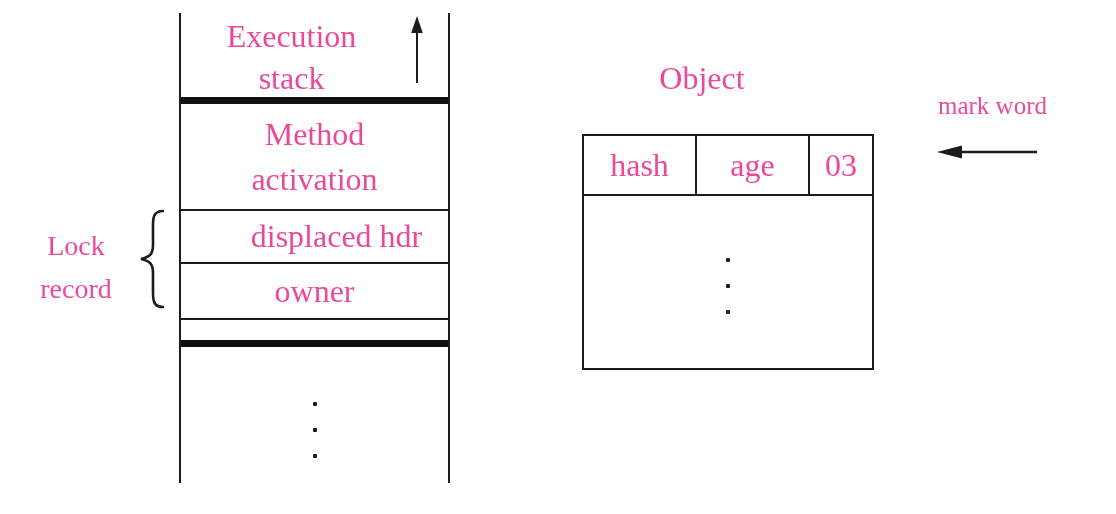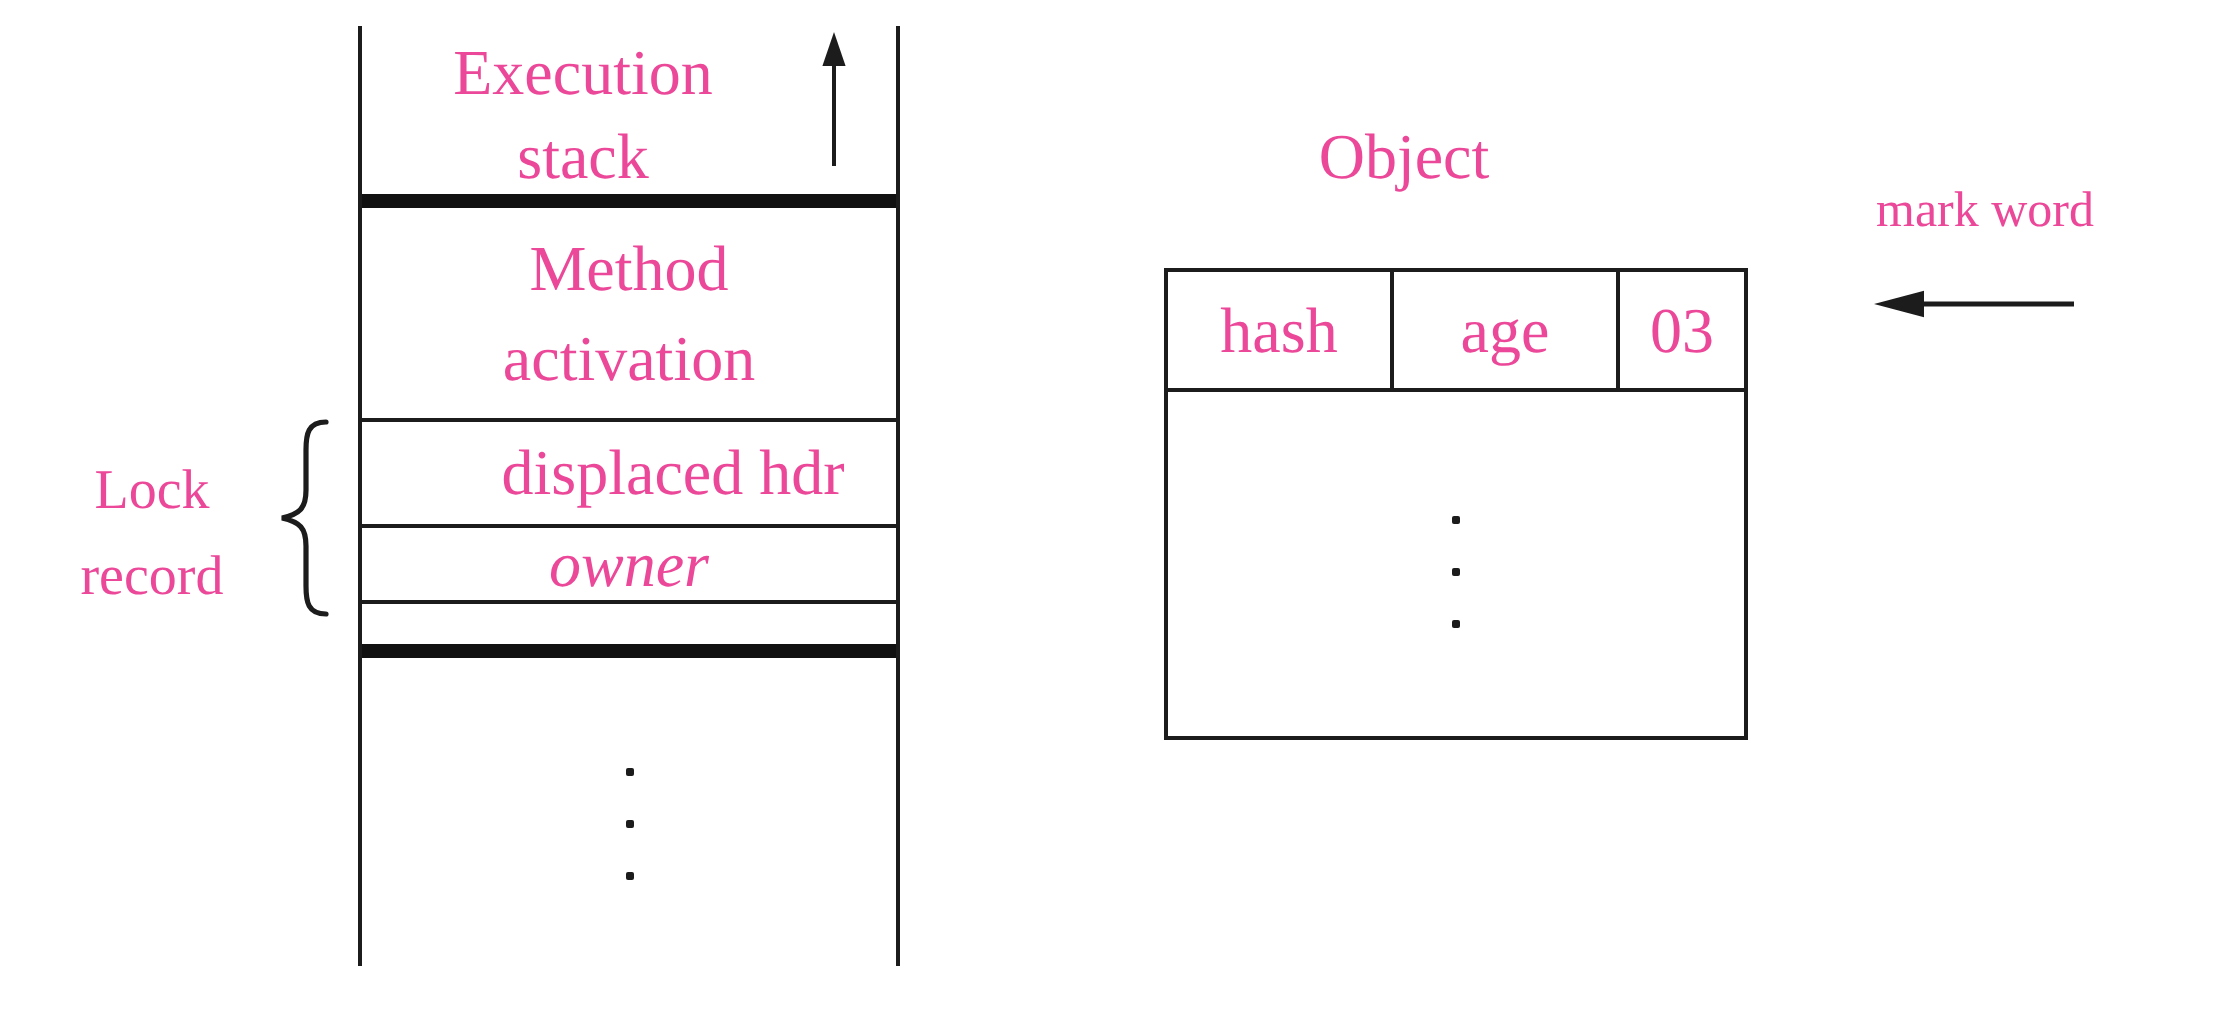--- a/index.html
+++ b/index.html
@@ -51,21 +51,21 @@
     align-items: center;
     justify-content: center;
     text-align: center;
     font-size: 32px;
     line-height: 45px;
     box-sizing: border-box;
   }
   .cell-method   { height: 105px; }
   .cell-thin     { border-top: 2px solid #1c1c1c; }
   .cell-displaced{ height: 53px; padding-left: 44px; }
-  .cell-owner    { height: 38px; font-style: italic; }
+  .cell-owner    { height: 56px; }
   .cell-empty    { height: 22px; }
   .dots-area {
     height: 143px;
     display: flex;
     flex-direction: column;
     align-items: center;
     padding-top: 55px;
     box-sizing: border-box;
     gap: 22px;
   }

